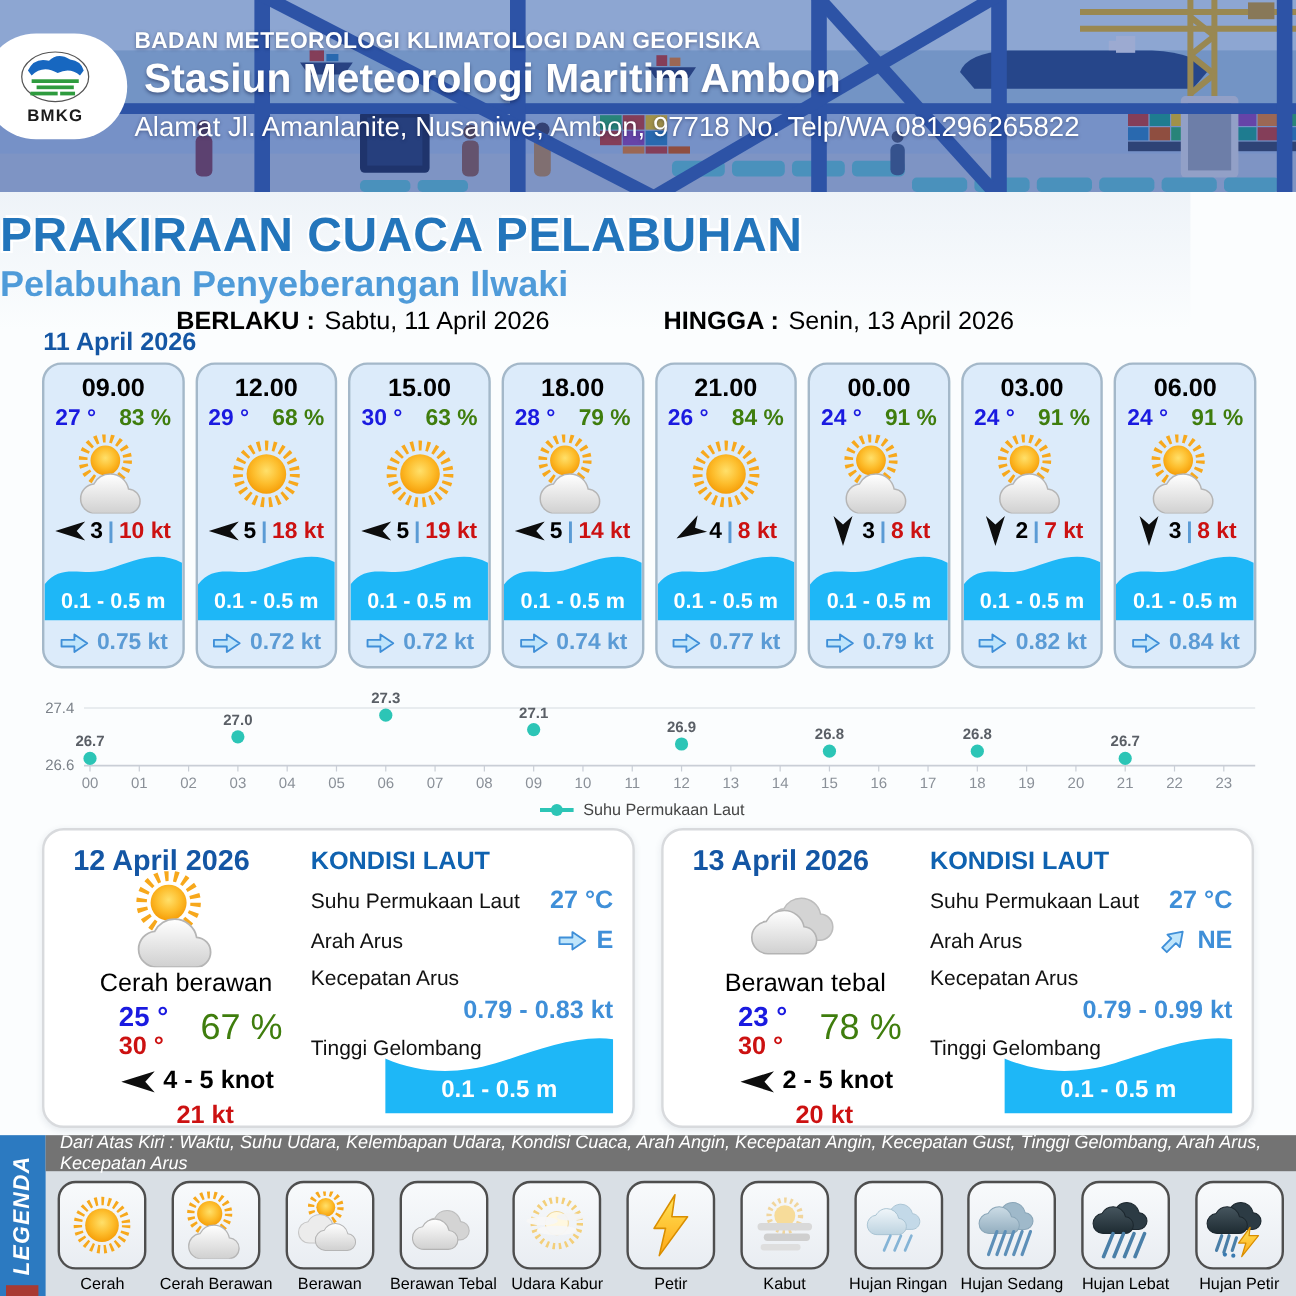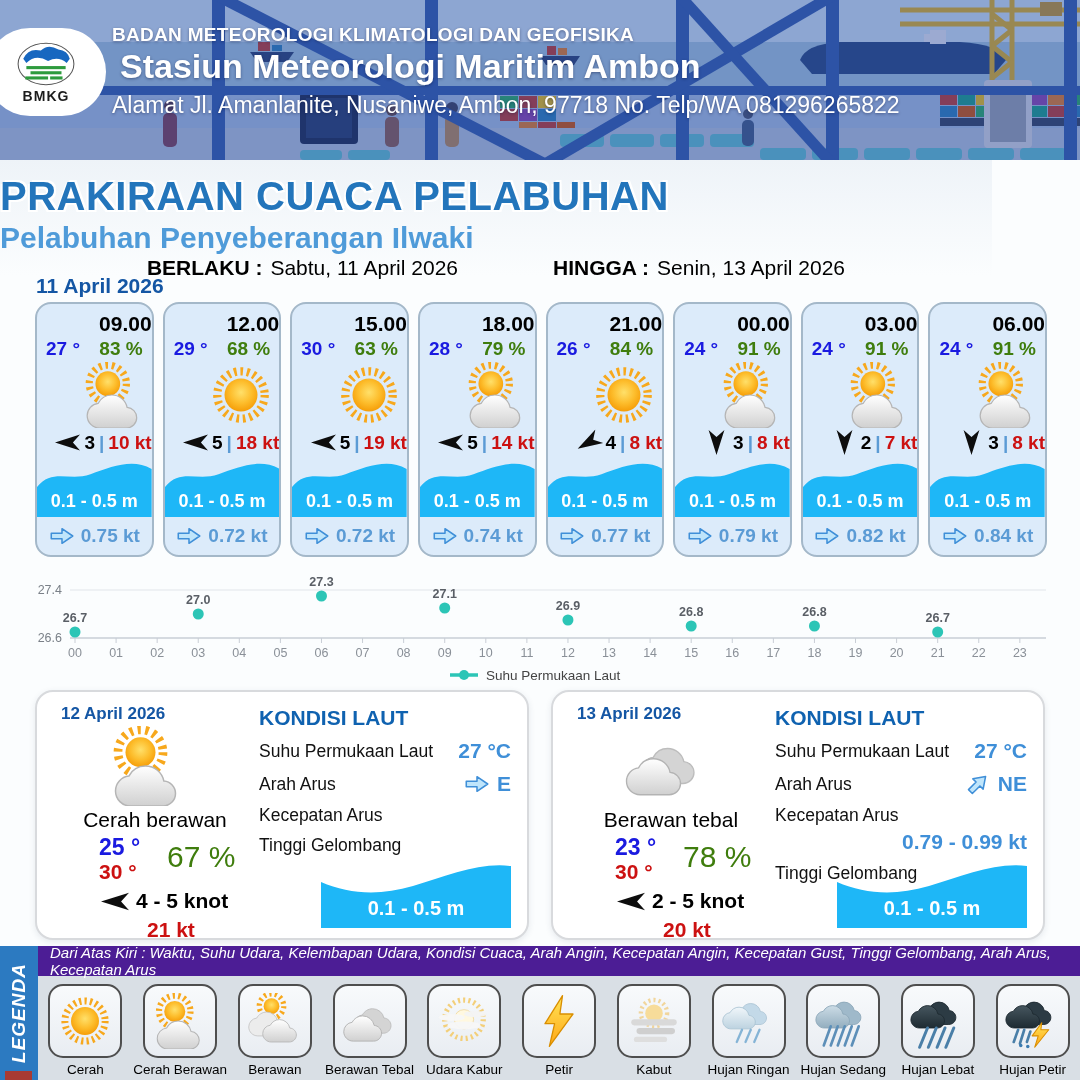--- a/index.html
+++ b/index.html
@@ -25,21 +25,21 @@
           text-shadow:2px 2px 0 #fff,-2px 2px 0 #fff,2px -2px 0 #fff;}
   .t-sub{font-size:30px;font-weight:bold;color:#4f9bd9;margin-top:2px;}
   .t-valid{display:flex;justify-content:center;gap:95px;margin-top:1px;font-size:21px;color:#000;}
   .t-valid b{font-weight:bold;}
   .t-valid span{margin-left:8px;}
 
   
   .fc-date{position:absolute;top:274px;left:36px;color:#1456a4;font-weight:bold;font-size:21px;}
   .cards{position:absolute;top:302px;left:35px;width:1012px;height:255px;display:flex;gap:9px;}
   .card{flex:1;background:#dcebfa;border:2px solid #a4b8c9;border-radius:16px;position:relative;overflow:hidden;
-        display:flex;flex-direction:column;align-items:flex-end;box-sizing:border-box;}
+        display:flex;flex-direction:column;align-items:center;box-sizing:border-box;}
   .c-time{font-size:21px;font-weight:bold;color:#000;margin-top:8px;line-height:1.1;}
   .c-row{width:100%;display:flex;justify-content:space-between;padding:3px 9px 0;box-sizing:border-box;
          font-size:19px;font-weight:bold;line-height:1.2;}
   .c-temp{color:#1a1ae0;} .c-rh{color:#3f7d0d;}
   .c-icon{width:76px;height:66px;margin-top:1px;}
   .c-icon svg{width:100%;height:100%;}
   .c-wind{display:flex;align-items:center;gap:4px;font-size:19px;font-weight:bold;height:30px;color:#000;}
   .dart{width:25px;height:19px;display:inline-flex;}
   .dart svg{width:100%;height:100%;}
   .c-sep{color:#5b9bd5;}
@@ -52,21 +52,21 @@
   .cur{width:26px;height:20px;display:inline-flex;}
   .cur svg{width:100%;height:100%;}
 
   
   .chart{position:absolute;top:560px;left:0;width:1080px;height:126px;}
 
   
   .panels{position:absolute;top:690px;left:35px;width:1010px;height:250px;display:flex;gap:22px;}
   .panel{flex:1;background:#fff;border:2px solid #d8dadd;border-radius:18px;position:relative;
          box-shadow:0 2px 6px rgba(40,60,90,.10);}
-  .p-date{position:absolute;top:12px;left:24px;color:#1456a4;font-weight:bold;font-size:17px;}
+  .p-date{position:absolute;top:12px;left:24px;color:#1456a4;font-weight:bold;font-size:24px;}
   .p-icon{position:absolute;top:34px;left:58px;width:106px;height:80px;}
   .p-icon svg{width:100%;height:100%;}
   .p-desc{position:absolute;top:116px;left:12px;width:212px;text-align:center;font-size:21px;color:#000;}
   .p-tmin{position:absolute;top:142px;left:62px;color:#1a1ae0;font-weight:bold;font-size:23px;}
   .p-tmax{position:absolute;top:168px;left:62px;color:#cc1111;font-weight:bold;font-size:21px;}
   .p-rh{position:absolute;top:148px;left:130px;color:#3f7d0d;font-weight:normal;font-size:30px;}
   .p-wind{position:absolute;top:197px;left:64px;display:flex;align-items:center;gap:7px;font-size:21px;font-weight:bold;color:#000;}
   .p-wind .dart{width:28px;height:21px;}
   .p-gust{position:absolute;top:226px;left:110px;color:#cc1111;font-weight:bold;font-size:21px;}
   .sea{position:absolute;top:14px;left:222px;right:16px;bottom:10px;}
@@ -78,21 +78,21 @@
   .sea-wave{position:absolute;right:0;bottom:0;width:190px;height:72px;}
   .sea-wave svg{position:absolute;inset:0;width:100%;height:100%;}
   .sea-wave-t{position:absolute;left:0;right:0;bottom:8px;text-align:center;color:#fff;font-weight:bold;font-size:20px;}
 
   
   .footer{position:absolute;top:946px;left:0;width:1080px;height:134px;background:#d9dfe5;}
   .leg-strip{position:absolute;left:0;top:0;width:38px;height:134px;background:#2c7ac1;}
   .leg-strip span{position:absolute;left:50%;top:50%;transform:translate(-50%,-50%) rotate(-90deg);
                   color:#fff;font-style:italic;font-weight:bold;font-size:19px;letter-spacing:1px;white-space:nowrap;}
   .leg-red{position:absolute;left:5px;bottom:0;width:27px;height:9px;background:#a83a33;}
-  .leg-caption{position:absolute;left:38px;top:0;right:0;height:30px;background:#4c1d95;color:#fff;font-style:italic;
+  .leg-caption{position:absolute;left:38px;top:0;right:0;height:30px;background:#737373;color:#fff;font-style:italic;
                font-size:15px;display:flex;align-items:center;padding-left:12px;box-sizing:border-box;}
   .leg-items{position:absolute;left:38px;right:0;top:30px;bottom:0;display:flex;}
   .leg-item{flex:1;display:flex;flex-direction:column;align-items:center;padding-top:8px;}
   .leg-box{width:70px;height:70px;border:2.5px solid #4e4e4e;border-radius:15px;
            background:linear-gradient(180deg,#f8fafc,#e9edf2);display:flex;align-items:center;justify-content:center;}
   .leg-box svg{width:56px;height:56px;}
   .leg-label{margin-top:4px;font-size:13.5px;color:#000;white-space:nowrap;}
 </style>
 </head>
 <body>
@@ -706,20 +706,21 @@
           <span class="cur" style="transform: rotate(0deg);">
               <svg viewBox="0 0 28 22">
                 <path d="M2.2,8 H14 V3 L25.8,11 L14,19 V14 H2.2 Z" fill="#bfe5fb" stroke="#3f8fd8" stroke-width="1.7" stroke-linejoin="round"></path>
               </svg>
             </span>
           <span class="sea-v">E</span>
         </span>
       </div>
       <div class="sea-row" style="display:block;">
         <span>Kecepatan Arus</span>
+        <span class="sea-v sea-kec-v">0.79 - 0.83 kt</span>
       </div>
       <div class="sea-row">
         <span>Tinggi Gelombang</span>
       </div>
       <div class="sea-wave">
         <svg viewBox="0 0 190 72" preserveAspectRatio="none">
             <path d="M0,26 C28,38 58,40 92,30 C126,20 158,6 190,10 L190,72 L0,72 Z" fill="#1eb7f7"></path>
           </svg>
         <span class="sea-wave-t">0.1 - 0.5 m</span>
       </div>

